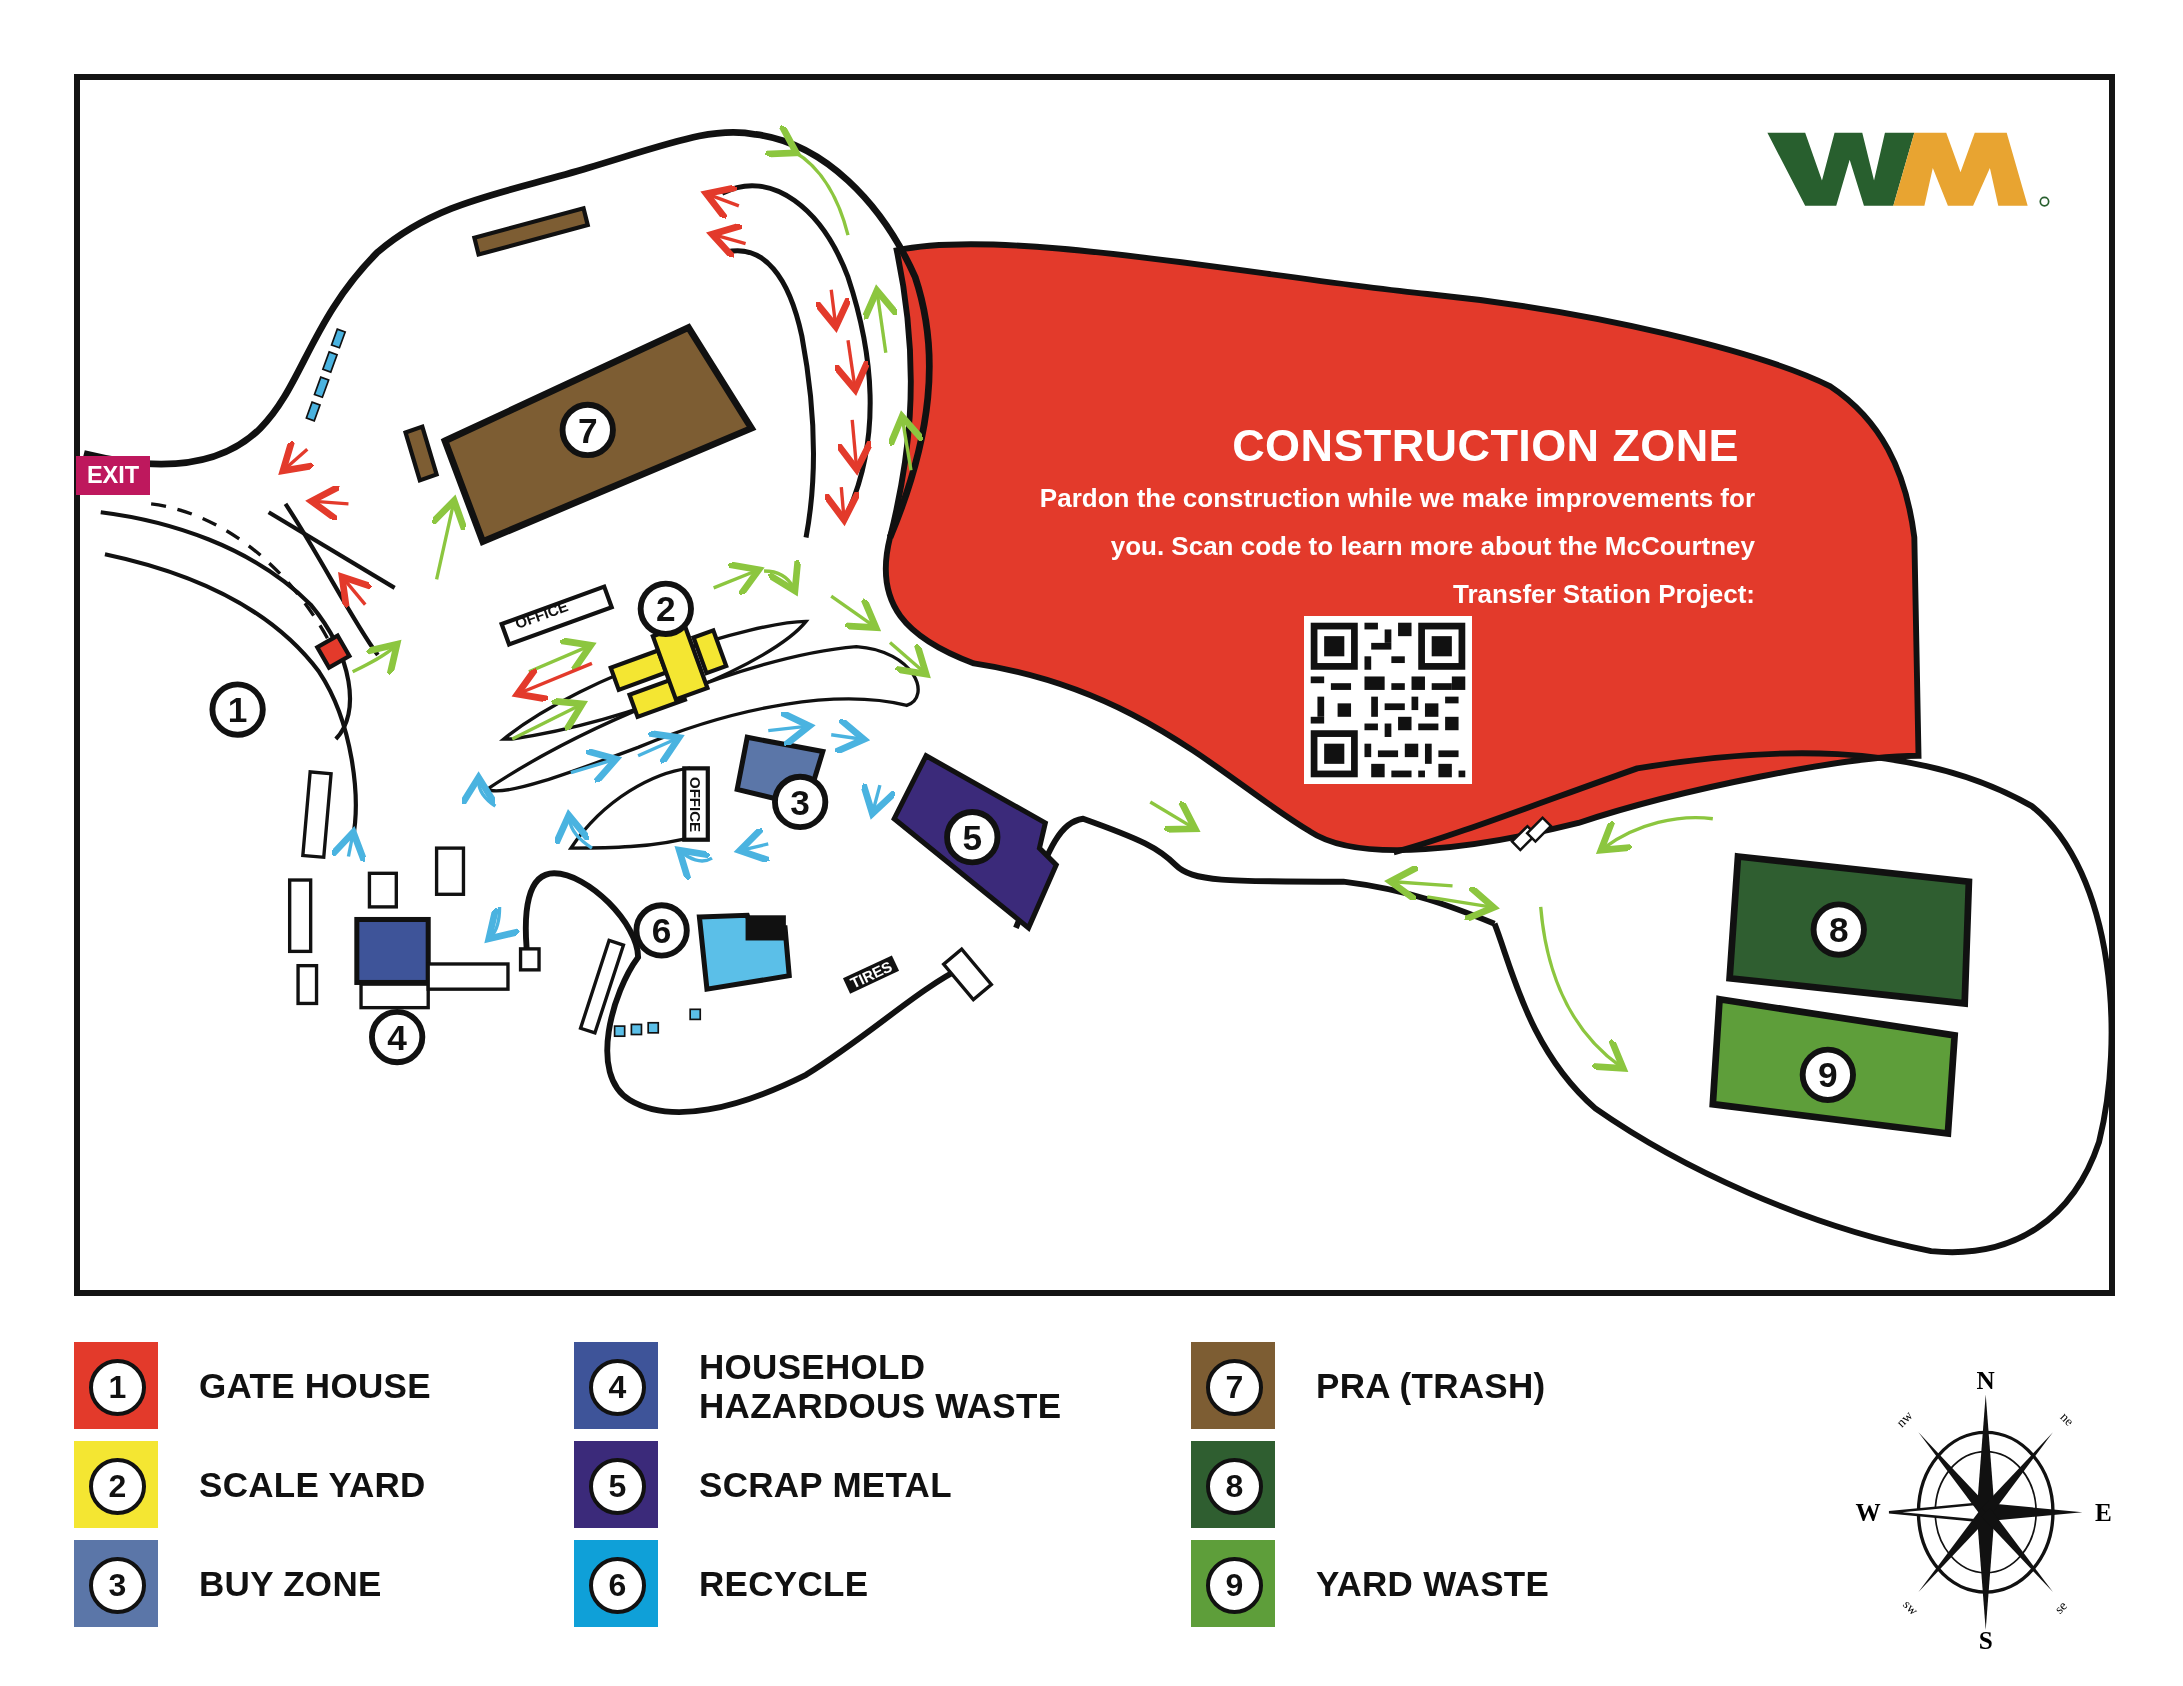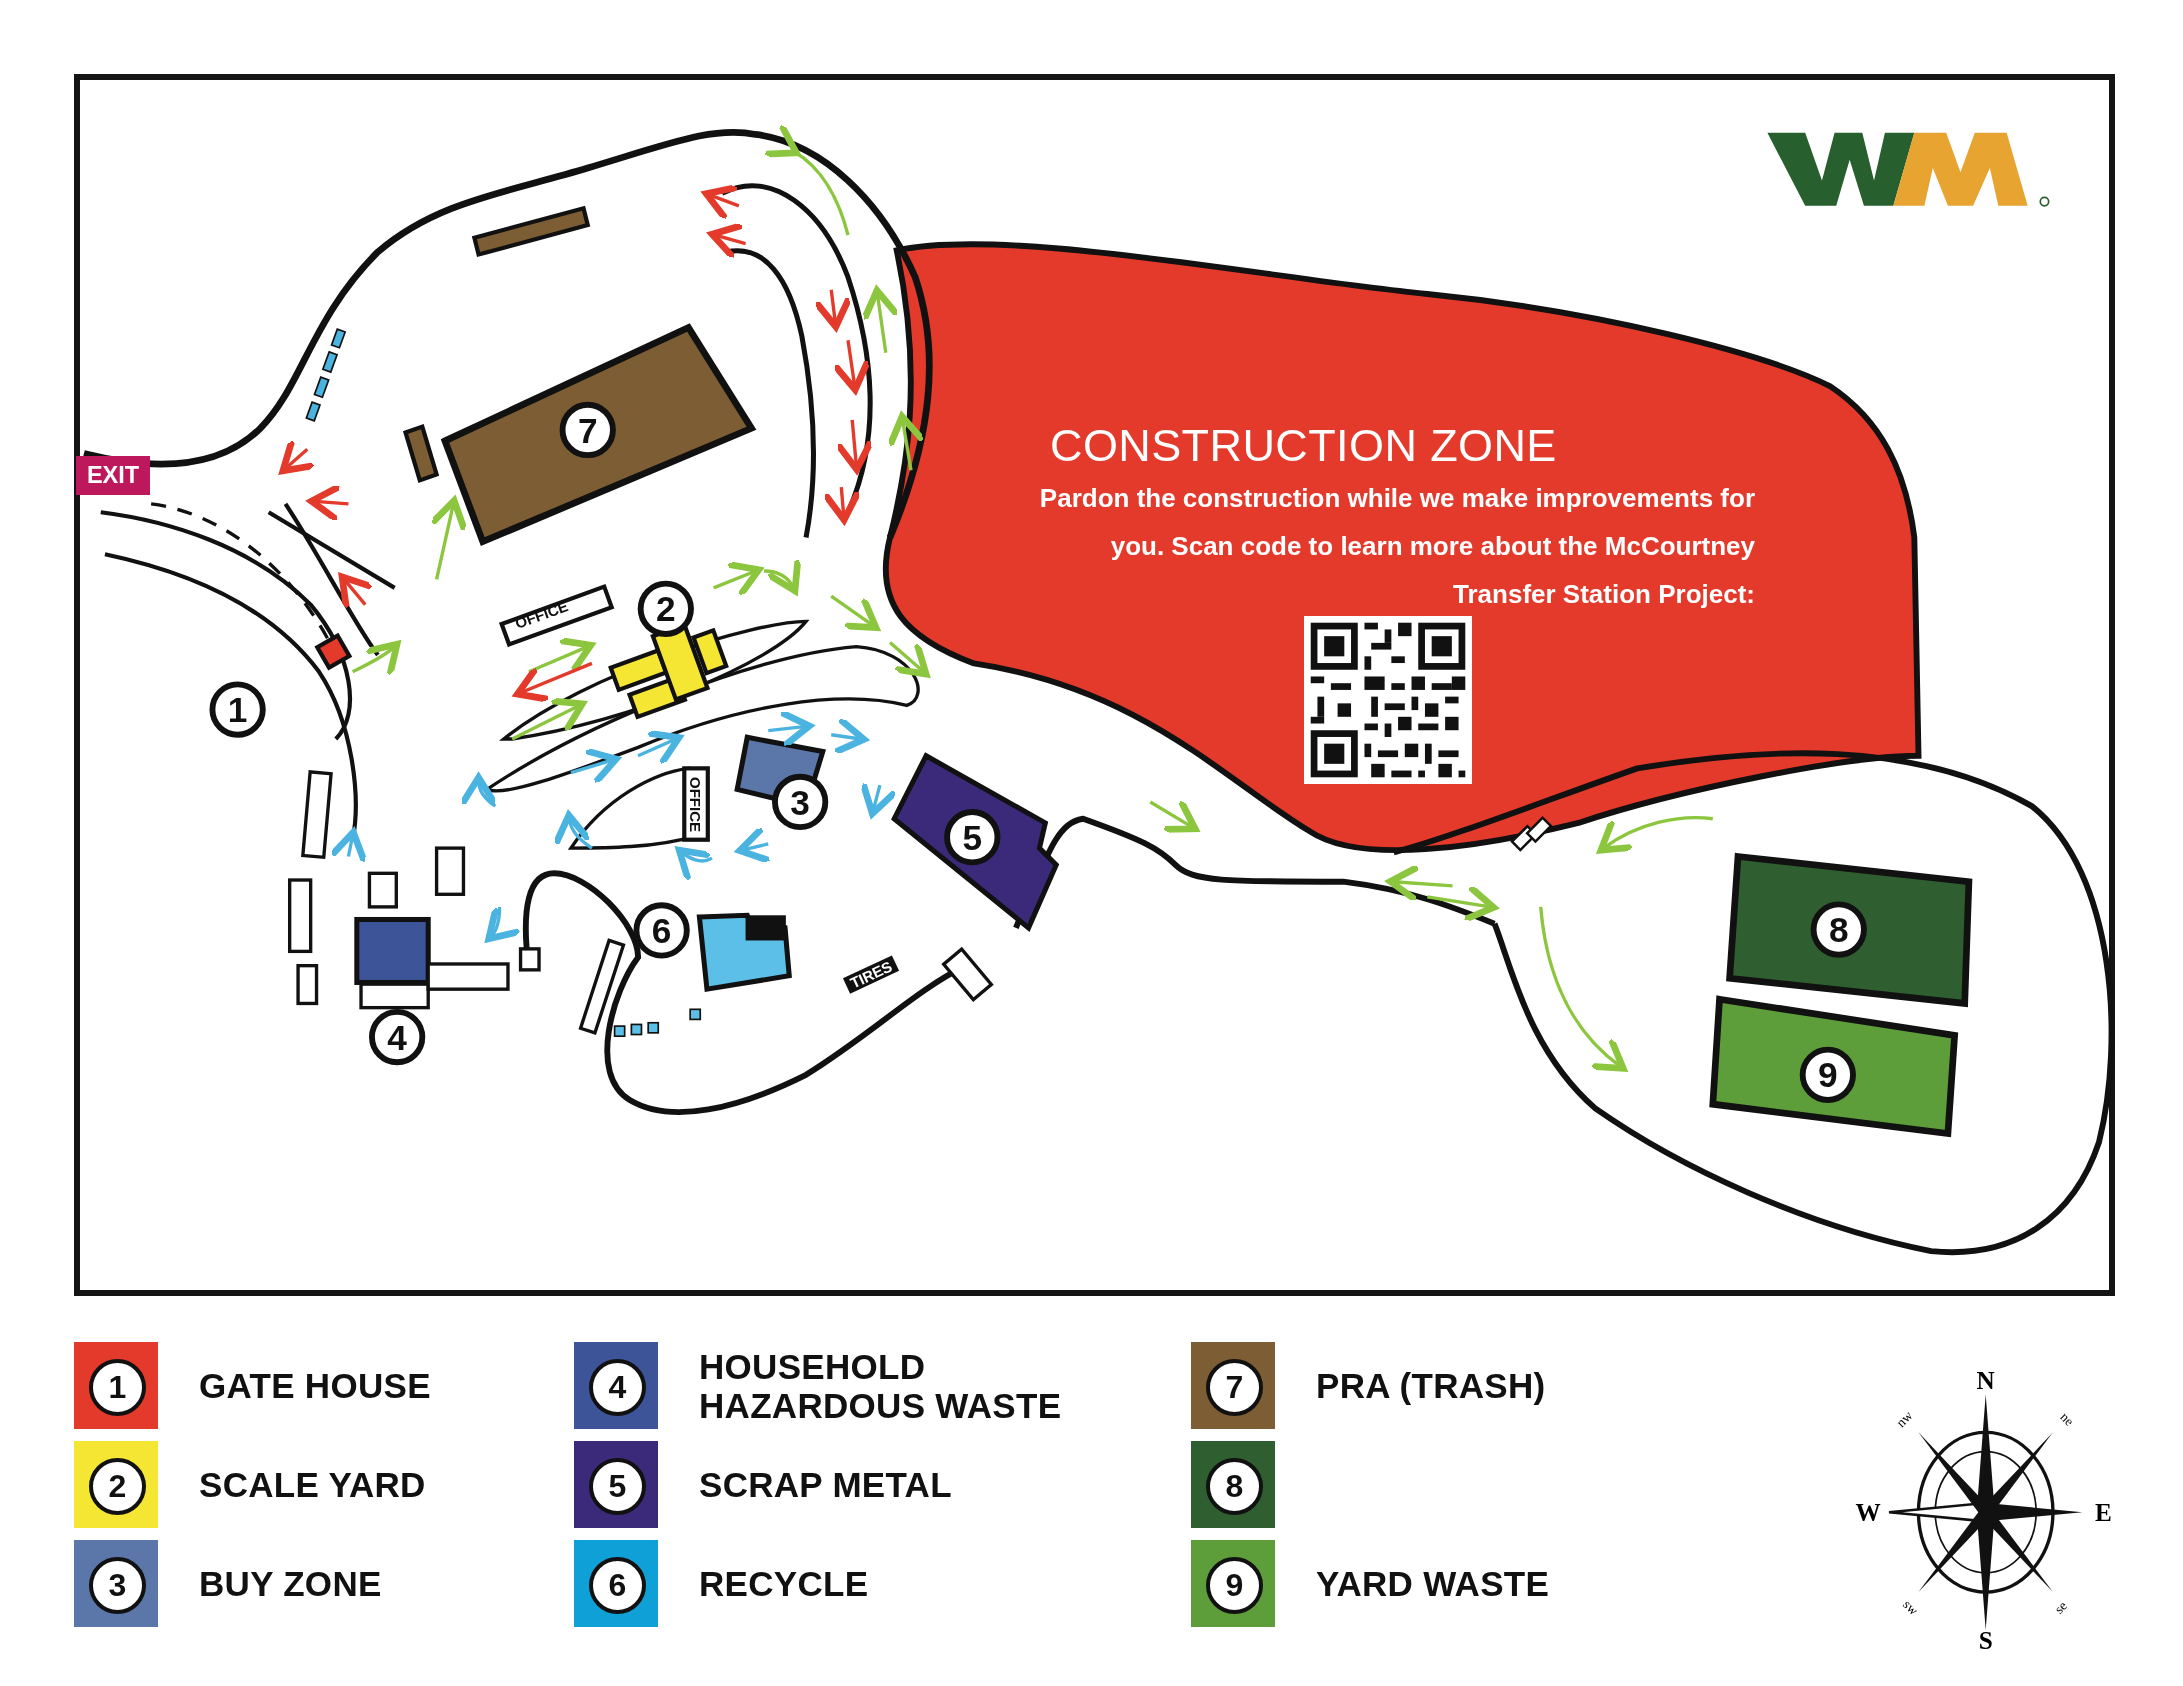--- a/index.html
+++ b/index.html
@@ -1,19 +1,19 @@
 <!DOCTYPE html>
 <html style="font-size:13.4px"><head>
 <meta charset="utf-8">
 <style>
   html, body { margin:0; padding:0; background:#ffffff; }
   body { width:2183px; height:1687px; position:relative; overflow:hidden; font-family:"Liberation Sans", sans-serif; }
   #map-frame { position:absolute; left:74px; top:74px; width:2041px; height:1222px; border:6.7px solid #141414; box-sizing:border-box; background:#fff; }
   #map-svg { position:absolute; left:0; top:0; width:2183px; height:1687px; }
-  .cz-title { position:absolute; left:1050px; top:420px; width:689px; text-align:left; color:#fff; font-weight:normal; font-size:45px; letter-spacing:0.4px; }
+  .cz-title { position:absolute; left:1050px; top:420px; width:689px; text-align:right; color:#fff; font-weight:bold; font-size:45px; letter-spacing:0.4px; }
   .cz-body { position:absolute; left:1033px; top:474px; width:722px; text-align:right; color:#fff; font-weight:bold; font-size:26px; line-height:48px; }
   .qr { position:absolute; left:1304px; top:616px; width:168px; height:168px; background:#fff; }
   .exit-sign { position:absolute; left:76px; top:456px; width:74px; height:39px; background:#be185d; color:#fff; font-weight:bold; font-size:23.5px; line-height:39px; text-align:center; }
   .map-label { position:absolute; font-family:"Liberation Sans", sans-serif; font-weight:bold; font-size:15px; color:#111; }
   .legend { position:absolute; left:74px; top:1342px; width:1679px; height:302px; }
   .legend-item { position:absolute; height:87px; display:flex; align-items:center; }
   .legend-swatch { width:84px; height:87px; position:relative; flex-shrink:0; }
   .legend-num { position:absolute; left:15px; top:17px; width:49px; height:49px; border:4.2px solid #111; border-radius:50%; background:#fff; display:flex; align-items:center; justify-content:center; font-weight:bold; font-size:32px; color:#111; }
   .legend-label { margin-left:41px; font-weight:bold; font-size:35px; line-height:39px; color:#111; white-space:pre-line; letter-spacing:0.3px; }
   .compass { position:absolute; left:1847px; top:1365px; width:269px; height:286px; }

